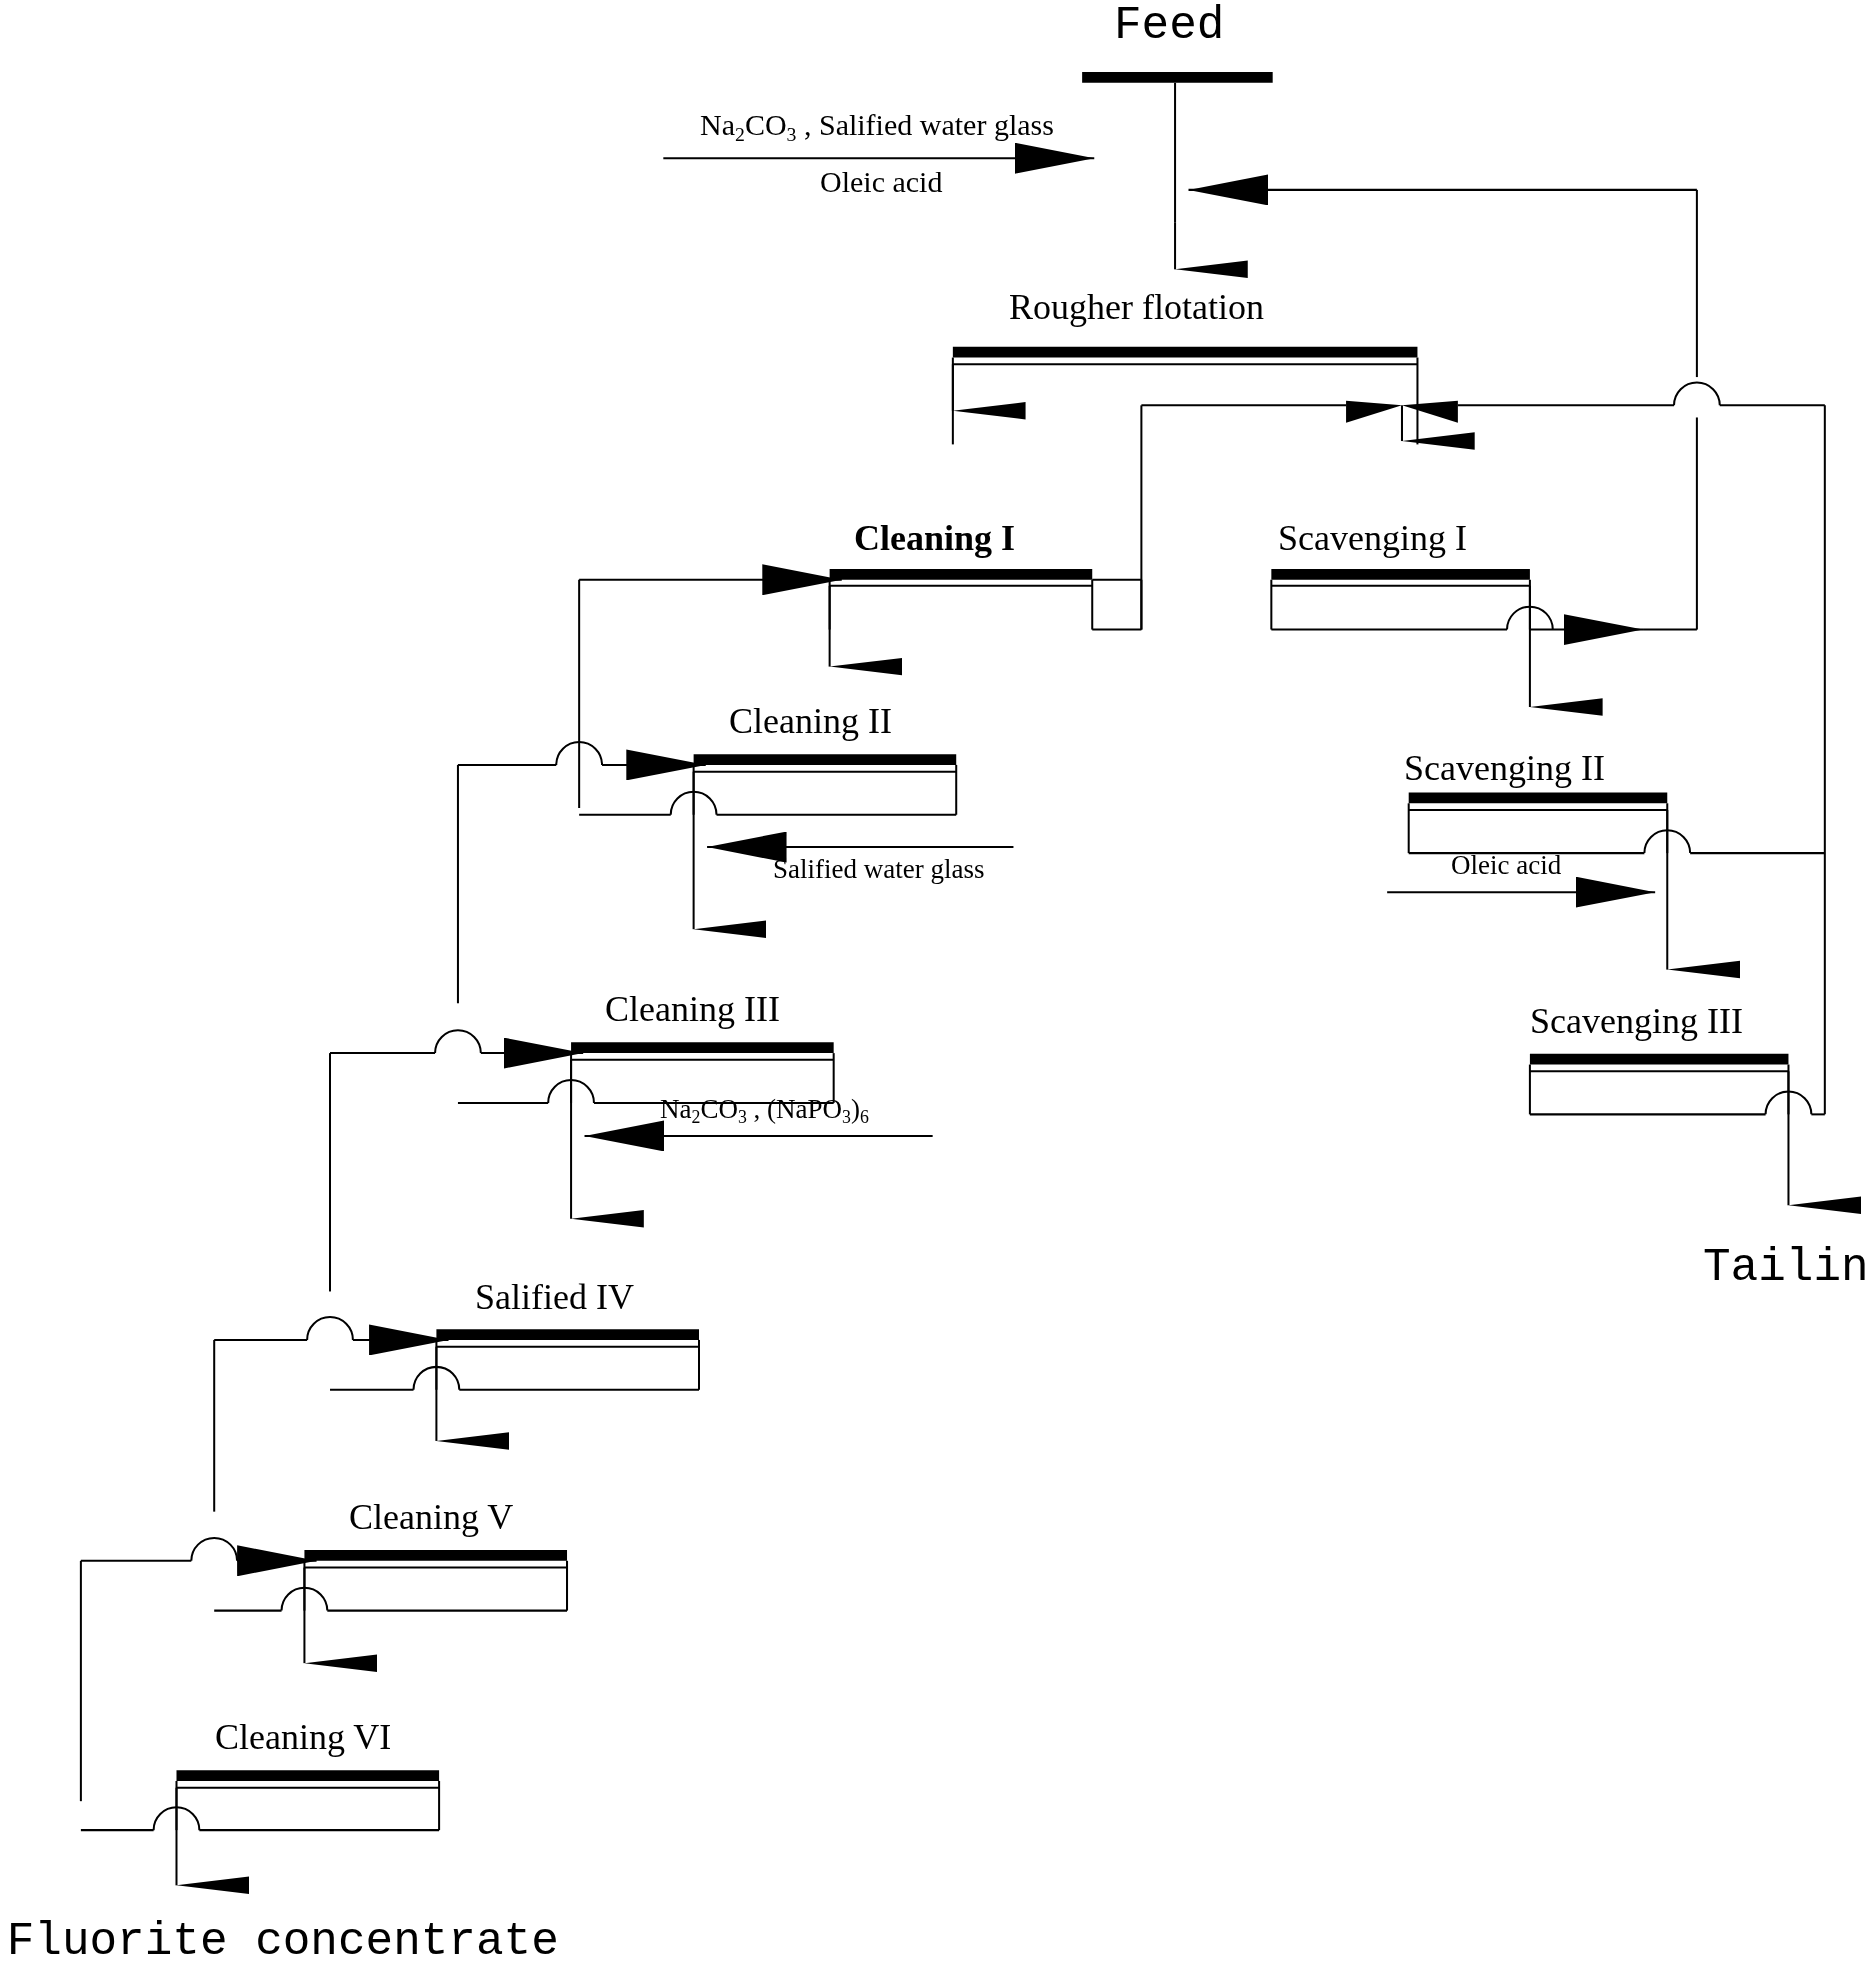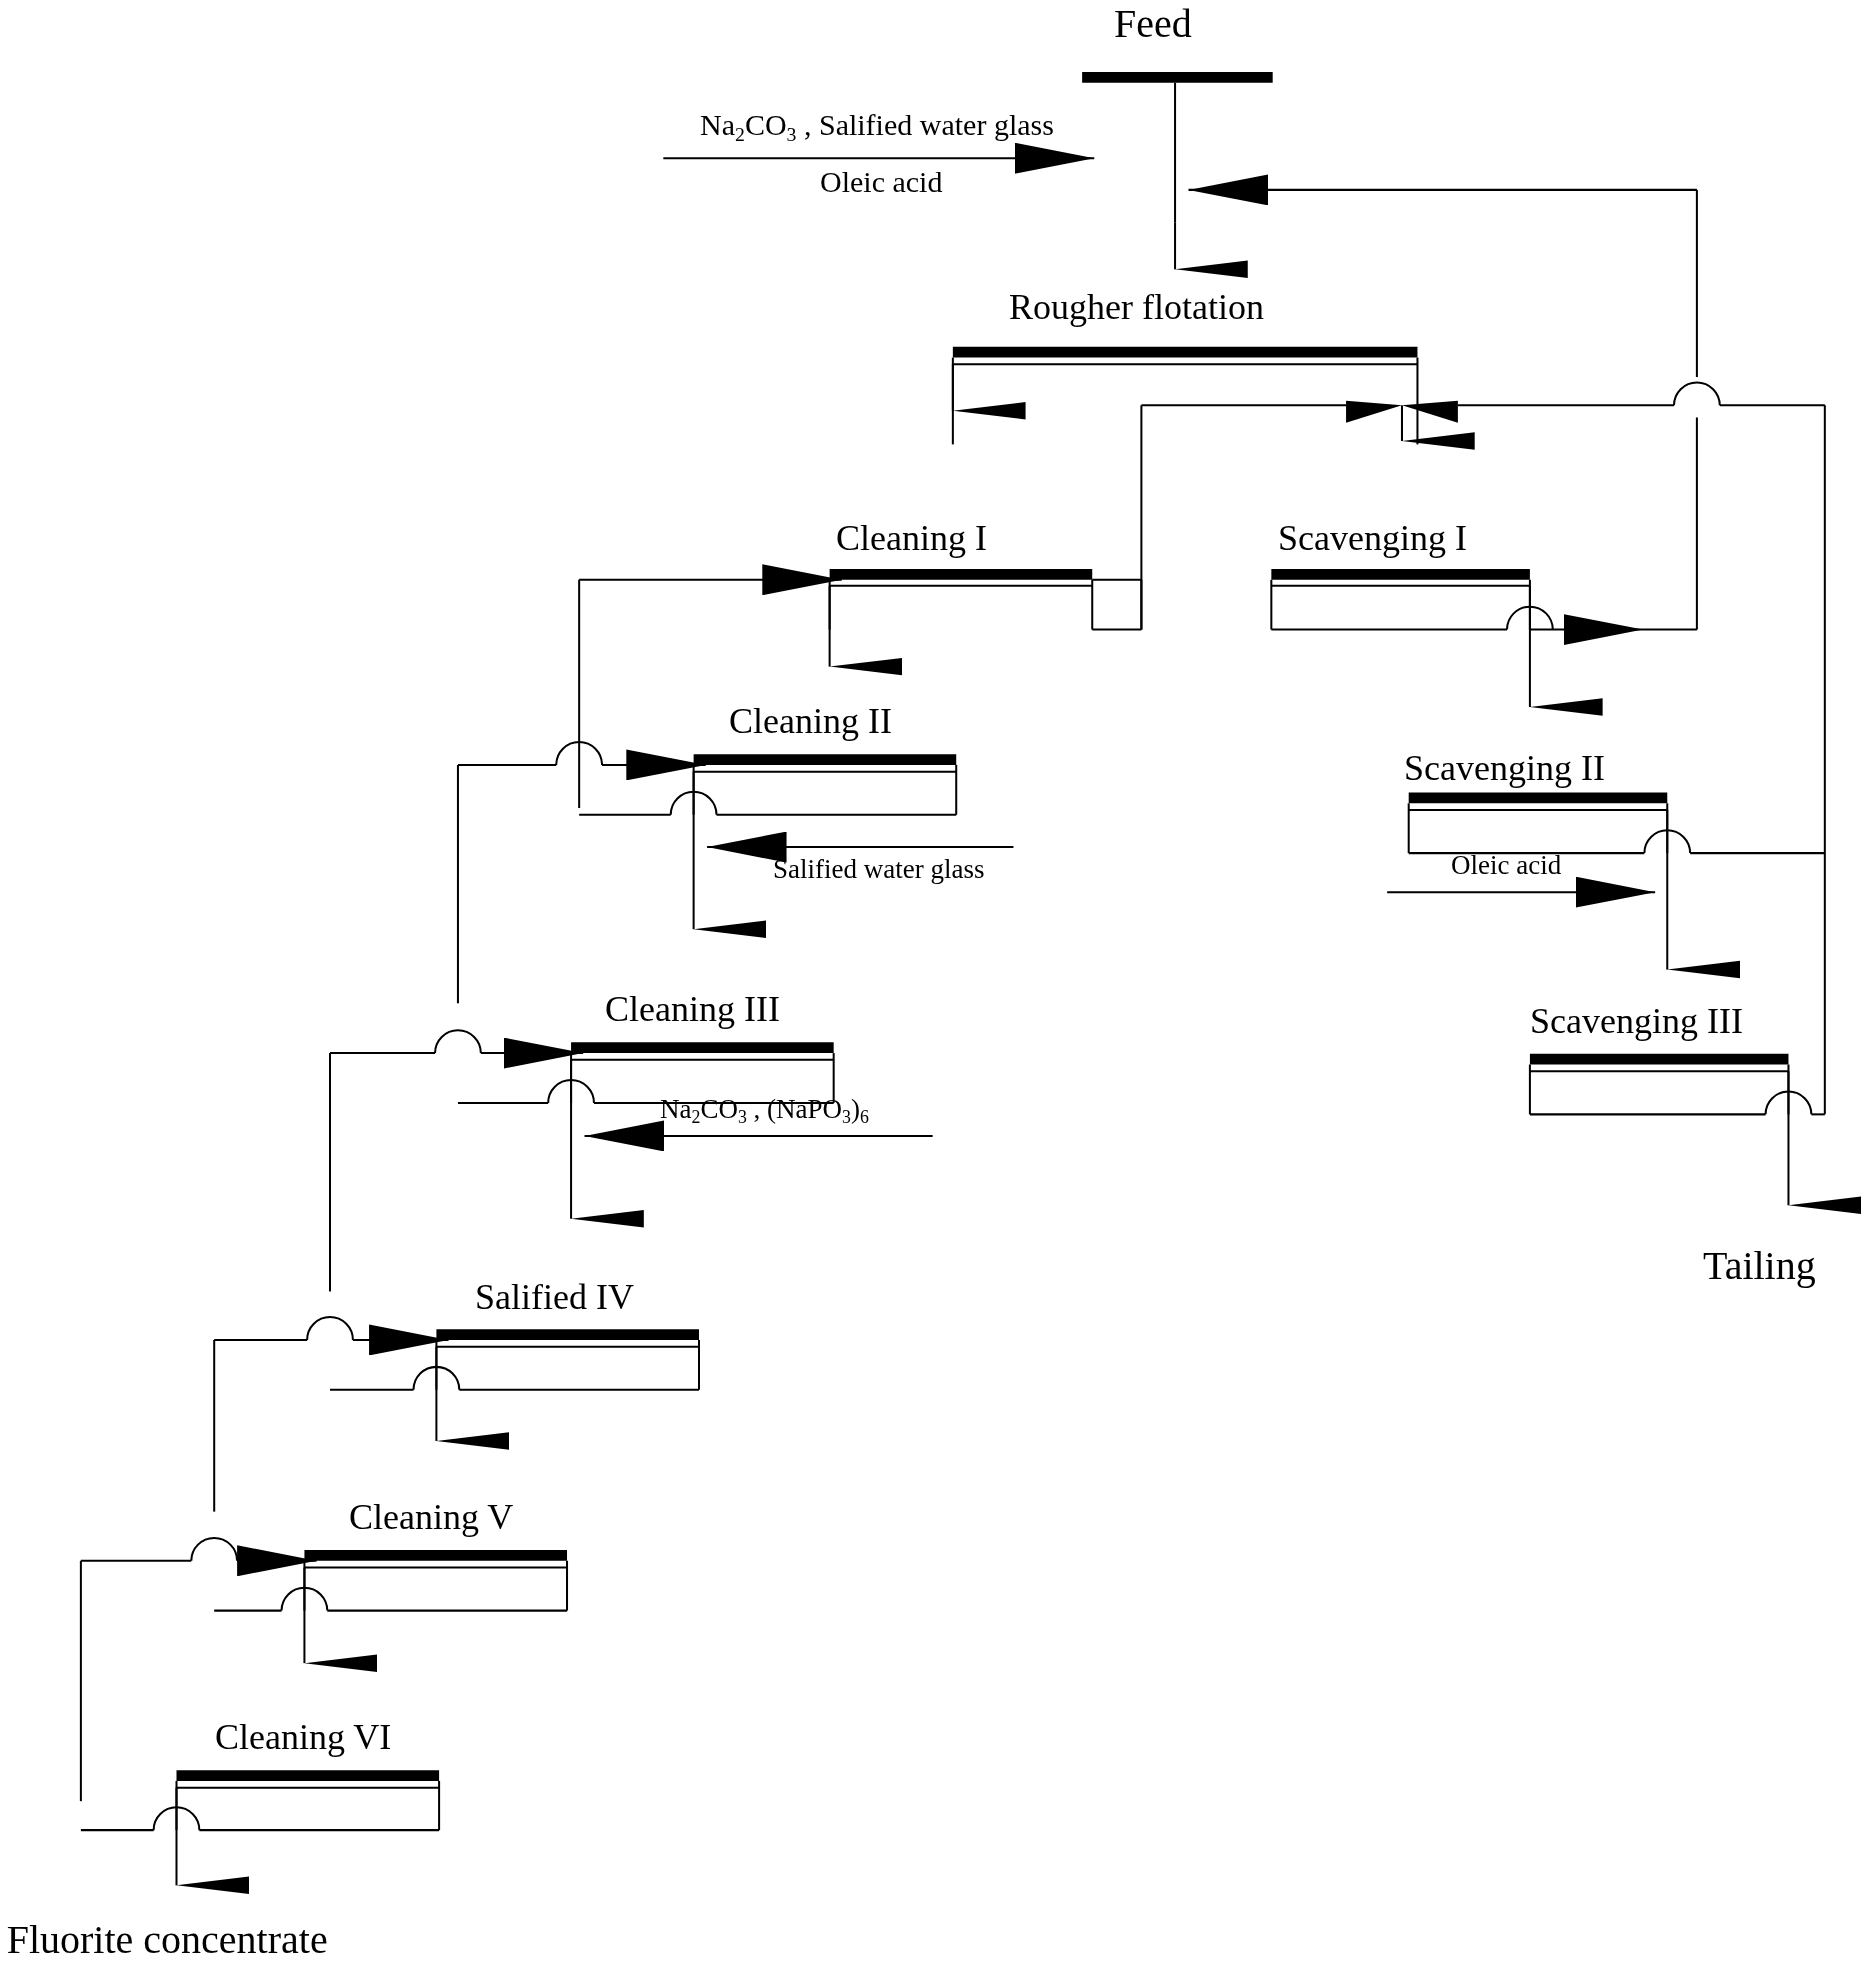--- a/index.html
+++ b/index.html
@@ -1,21 +1,21 @@
 <!DOCTYPE html>
 <html style="font-size:10.8px"><head>
 <meta charset="utf-8">
 <style>
   html,body{margin:0;padding:0;background:#ffffff;}
   body{font-family:"Liberation Serif", serif;}
   #stage{position:relative;width:1868px;height:1985px;background:#fff;overflow:hidden;}
   svg#wires{position:absolute;left:0;top:0;width:1868px;height:1985px;}
   .lbl{position:absolute;white-space:nowrap;color:#000;font-family:"Liberation Serif", serif;}
   .lbl-cell{font-size:36px;}
-  .lbl-term{font-size:40px;}
+  .lbl-term{font-size:46px;font-family:Liberation Mono, monospace;}
   .lbl-reagent{font-size:30px;}
   .lbl-reagent-sm{font-size:27px;}
   sub{font-size:0.66em;vertical-align:-0.28em;}
 </style>
 </head>
 <body>
 
 <div id="stage">
 
   <svg id="wires" viewBox="0 0 2774 2948">
@@ -266,21 +266,21 @@
     </g>
   </svg>
 
   <div class="lbl lbl-term" style="left:1114px;top:0px;">Feed</div>
 
   <div class="lbl lbl-reagent" style="left:700px;top:108px;"><span>Na</span><sub>2</sub><span>CO</span><sub>3</sub><span> , Salified water glass</span></div>
   <div class="lbl lbl-reagent" style="left:820px;top:165px;">Oleic acid</div>
 
   <div class="lbl lbl-cell" style="left:1009px;top:286px;">Rougher  flotation</div>
 
-  <div class="lbl lbl-cell" style="left:836px;top:517px;">Cleaning  I</div>
+  <div class="lbl lbl-cell" style="left:854px;top:517px;font-weight:bold;">Cleaning  I</div>
   <div class="lbl lbl-cell" style="left:729px;top:700px;">Cleaning  II</div>
   <div class="lbl lbl-cell" style="left:605px;top:988px;">Cleaning  III</div>
   <div class="lbl lbl-cell" style="left:475px;top:1276px;">Salified  IV</div>
   <div class="lbl lbl-cell" style="left:349px;top:1496px;">Cleaning V</div>
   <div class="lbl lbl-cell" style="left:215px;top:1716px;">Cleaning VI</div>
 
   <div class="lbl lbl-cell" style="left:1278px;top:517px;">Scavenging  I</div>
   <div class="lbl lbl-cell" style="left:1404px;top:747px;">Scavenging II</div>
   <div class="lbl lbl-cell" style="left:1530px;top:1000px;">Scavenging III</div>
 

